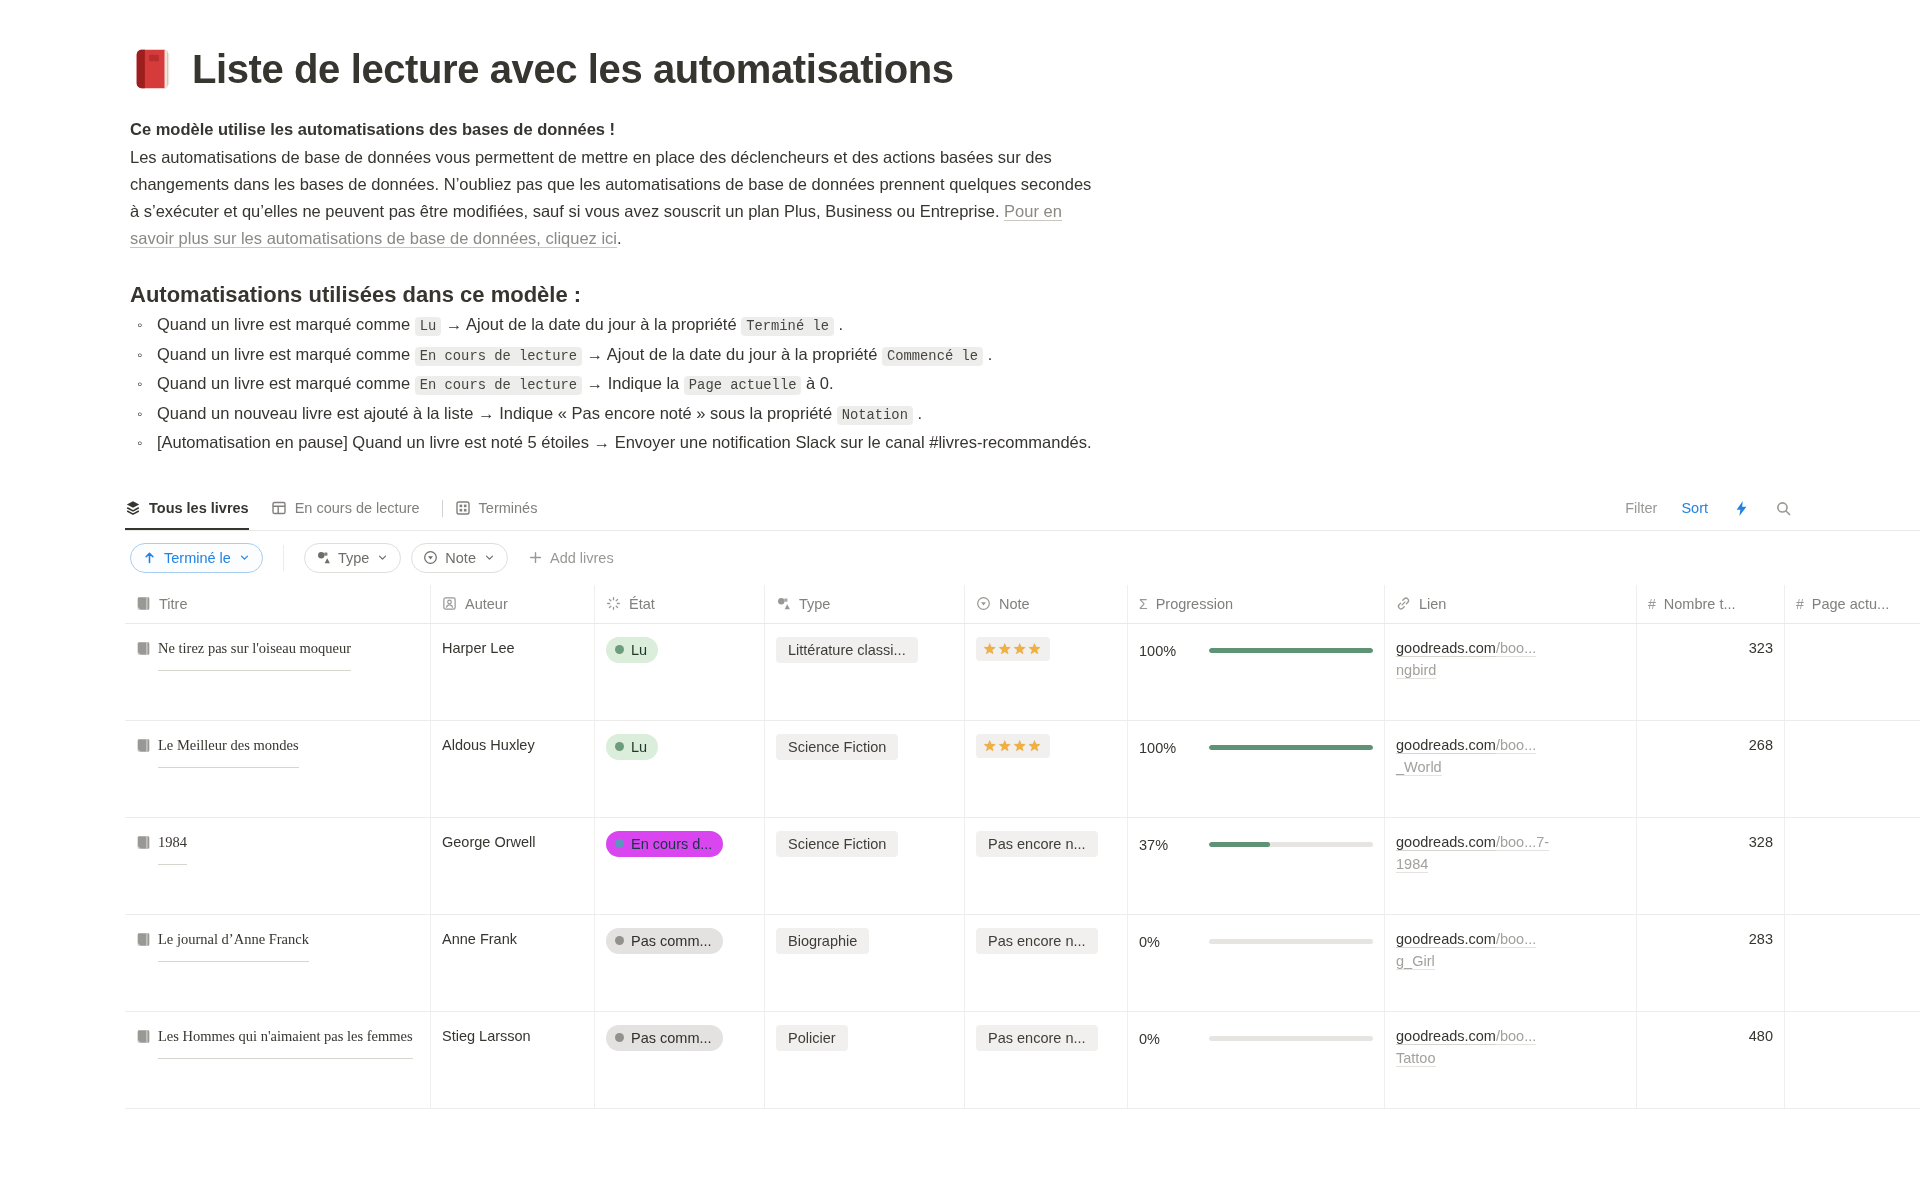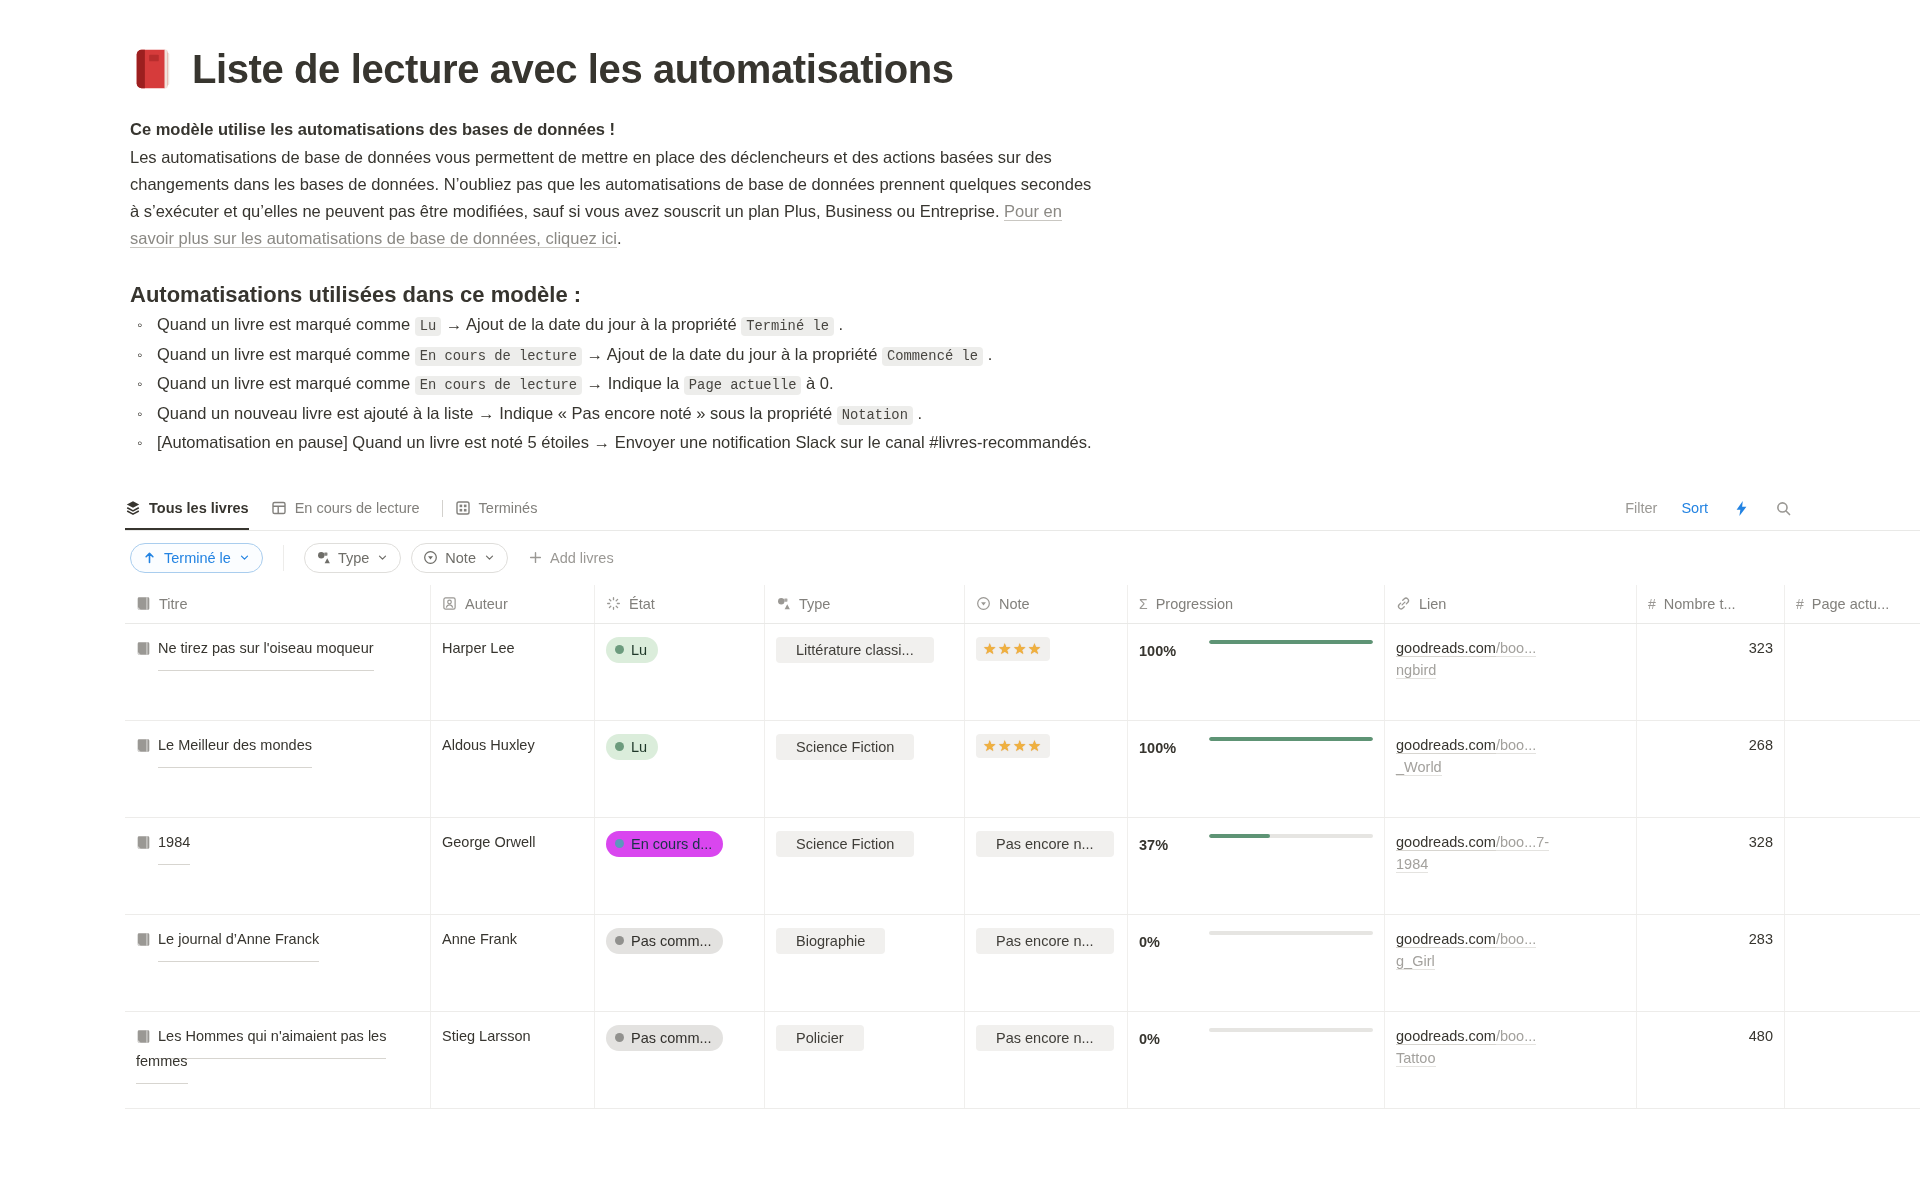--- a/index.html
+++ b/index.html
@@ -62,33 +62,33 @@
   .td { padding:13px 11px; font-size:14.5px; min-height:96px; line-height:22px; }
   .th, .td { border-right:1px solid #F0EFED; flex:0 0 auto; }
   .th:last-child, .td:last-child { border-right:none; }
 
   .icon { display:inline-flex; align-items:center; justify-content:center; }
   .icon svg { display:block; }
   .icon.txt { font-size:14px; font-weight:400; line-height:1; }
 
   .book-title { font-weight:500; color:#37352F; cursor:pointer; }
   .book-title .page-icon-wrap { color:#54524E; margin-right:7px; vertical-align:-3px; }
-  .t-underline { border-bottom:1px solid #D7D5D0; padding-bottom:14px; box-decoration-break:clone; -webkit-box-decoration-break:clone; }
+  .t-underline { border-bottom:1px solid #D7D5D0; padding-bottom:14px; box-decoration-break:clone;font-family:Liberation Serif, serif; -webkit-box-decoration-break:clone; }
 
   .pill { display:inline-flex; align-items:center; gap:7px; padding:3px 11px 3px 9px; border-radius:999px; font-size:14.5px; line-height:20px; cursor:pointer; }
   .pill .dot { width:9px; height:9px; border-radius:50%; flex:0 0 auto; }
   .pill.green { background:#DBEDDB; color:#1F3829; } .pill.green .dot { background:#6C9B7D; }
   .pill.blue  { background:#d946ef; color:#1A3347; } .pill.blue .dot { background:#5B97BD; }
   .pill.gray  { background:#E3E2E0; color:#32302C;justify-content:center; } .pill.gray .dot { background:#91918E; }
 
-  .tag { display:inline-block; padding:3px 20px; border-radius:4px; background:#F1F0EE; color:#3F3D38; font-size:14.5px; line-height:20px; white-space:nowrap; cursor:pointer; }
+  .tag { display:inline-block; padding:3px 12px; border-radius:4px; background:#F1F0EE; color:#3F3D38; font-size:14.5px; line-height:20px; white-space:nowrap; cursor:pointer; }
   .stars-tag { display:inline-flex; padding:3px 7px; border-radius:4px; background:#F1F0EE; cursor:pointer; }
   .star { color:#F0B13E; font-size:15px; line-height:18px; text-shadow:0 0 1px #D78A2E; letter-spacing:1.5px; }
 
-  .prog { display:flex; gap:26px; padding-top:3px;font-weight:bold; }
+  .prog { display:flex; align-items:center; gap:26px; padding-top:3px; }
   .prog-label { min-width:44px; color:#37352F; }
   .track { flex:1; height:4.5px; border-radius:3px; background:#E6E5E2; overflow:hidden; }
   .fill { height:100%; border-radius:3px; background:#5E9475; }
 
   .lien-cell { cursor:pointer; }
   .ld { color:#37352F; border-bottom:1px solid #D7D5D0; }
   .lg { color:#A3A19D; border-bottom:1px solid #E4E3E0; }
 
   .td.num { text-align:right; color:#37352F; }
 </style>

